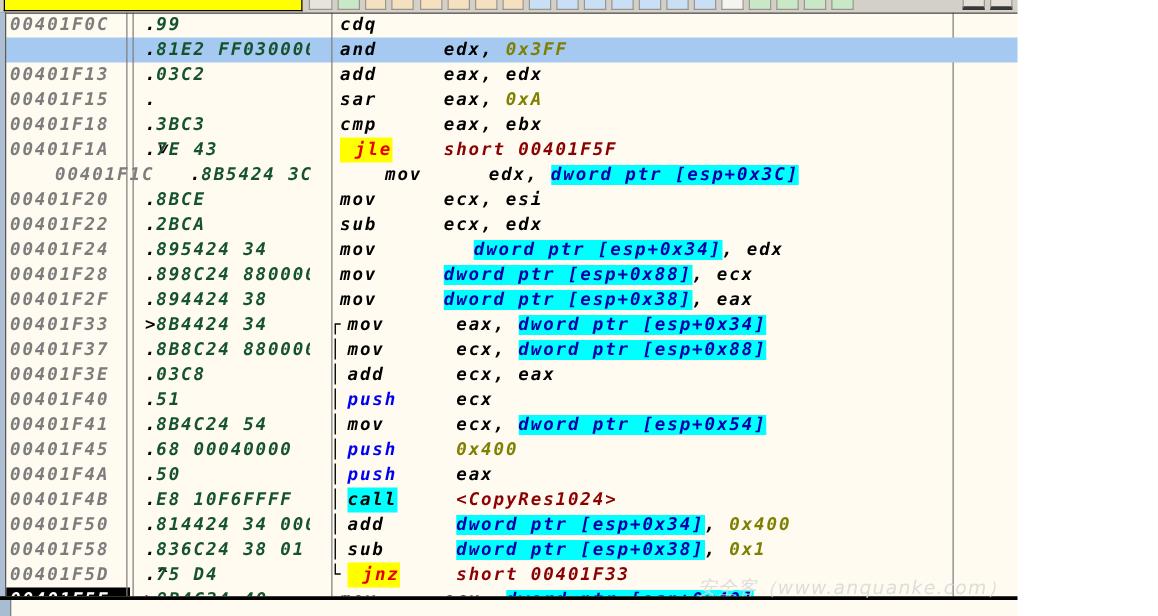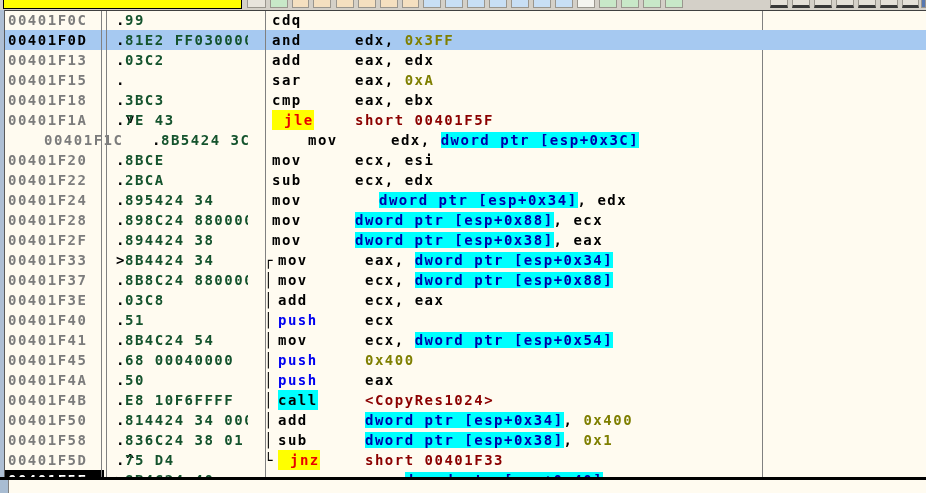--- a/index.html
+++ b/index.html
@@ -1,17 +1,17 @@
 <!DOCTYPE html>
 <html><head>
 <meta charset="utf-8">
 <style>
   html,body{margin:0;padding:0;}
-  #screen{position:relative;width:926px;height:493px;background:#FFFBF0;overflow:hidden;
-          font-family:"DejaVu Sans Mono", "Liberation Mono", monospace;}
+  #screen{position:relative;width:814px;height:493px;background:#FFFBF0;overflow:hidden;
+          font-family:"DejaVu Sans Mono", "Liberation Mono", monospace;font-style:italic;}
   
   #toolbar{position:absolute;left:0;top:0;width:926px;height:10px;background:#D4D0C8;z-index:6;}
   #addrbox{position:absolute;left:3px;top:0;width:239px;height:9px;background:#FFFF00;
            border:1px solid #000;border-top:none;box-sizing:border-box;}
   .tbtn{position:absolute;top:0;height:8px;border:1px solid #9A968E;border-top:none;box-sizing:border-box;}
   .tbtn.icon{border-bottom:3px solid #383838;}
   #toolbar-underline{position:absolute;left:0;top:10px;width:926px;height:1px;background:#404040;z-index:6;}
   
   #left-frame{position:absolute;left:0;top:10px;width:4px;height:468px;background:#AEBFD4;z-index:6;}
   #left-frame-line{position:absolute;left:4px;top:10px;width:1px;height:468px;background:#5A5A5A;z-index:6;}
@@ -83,21 +83,21 @@
       <div class="tbtn icon" style="left: 858px; width: 18px; background: rgb(228, 224, 216);"></div>
       <div class="tbtn icon" style="left: 880px; width: 18px; background: rgb(228, 224, 216);"></div>
       <div class="tbtn icon" style="left: 902px; width: 17px; background: rgb(228, 224, 216);"></div>
       <div class="tbtn" style="left: 921px; width: 5px; background: rgb(88, 120, 176);"></div>
     </div>
   <div id="toolbar-underline"></div>
 
   <div id="pane">
 
   <div class="row" style="top: 0px;"><span class="c-addr">00401F0C</span><span class="c-flag">.</span><span class="c-hex">99</span><span class="c-mnem m-plain" style="left: 267px;">cdq</span><span class="c-ops" style="left: 350px;"></span></div>
-      <div class="row selected" style="top: 20px;"><span class="c-addr">00401F0D</span><span class="c-flag">.</span><span class="c-hex">81E2 FF030000</span><span class="c-mnem m-plain" style="left: 267px;">and</span><span class="c-ops" style="left: 350px;"><span class="o-plain">edx, </span><span class="o-imm">0x3FF</span></span></div>
+      <div class="row selected" style="top: 20px;"><span class="c-flag">.</span><span class="c-hex">81E2 FF030000</span><span class="c-mnem m-plain" style="left: 267px;">and</span><span class="c-ops" style="left: 350px;"><span class="o-plain">edx, </span><span class="o-imm">0x3FF</span></span></div>
       <div class="row" style="top: 40px;"><span class="c-addr">00401F13</span><span class="c-flag">.</span><span class="c-hex">03C2</span><span class="c-mnem m-plain" style="left: 267px;">add</span><span class="c-ops" style="left: 350px;"><span class="o-plain">eax, edx</span></span></div>
       <div class="row" style="top: 60px;"><span class="c-addr">00401F15</span><span class="c-flag">.</span><span class="c-mnem m-plain" style="left: 267px;">sar</span><span class="c-ops" style="left: 350px;"><span class="o-plain">eax, </span><span class="o-imm">0xA</span></span></div>
       <div class="row" style="top: 80px;"><span class="c-addr">00401F18</span><span class="c-flag">.</span><span class="c-hex">3BC3</span><span class="c-mnem m-plain" style="left: 267px;">cmp</span><span class="c-ops" style="left: 350px;"><span class="o-plain">eax, ebx</span></span></div>
       <div class="row" style="top: 100px;"><span class="c-addr">00401F1A</span><span class="c-flag">.˅</span><span class="c-hex">7E 43</span><span class="c-mnem m-jump" style="left: 267px;">jle</span><span class="c-ops" style="left: 350px;"><span class="o-addr">short 00401F5F</span></span></div>
       <div class="row" style="top: 120px; margin-left: 36px;"><span class="c-addr">00401F1C</span><span class="c-flag">.</span><span class="c-hex">8B5424 3C</span><span class="c-mnem m-plain" style="left: 267px;">mov</span><span class="c-ops" style="left: 350px;"><span class="o-plain">edx, </span><span class="o-mem">dword ptr [esp+0x3C]</span></span></div>
       <div class="row" style="top: 140px;"><span class="c-addr">00401F20</span><span class="c-flag">.</span><span class="c-hex">8BCE</span><span class="c-mnem m-plain" style="left: 267px;">mov</span><span class="c-ops" style="left: 350px;"><span class="o-plain">ecx, esi</span></span></div>
       <div class="row" style="top: 160px;"><span class="c-addr">00401F22</span><span class="c-flag">.</span><span class="c-hex">2BCA</span><span class="c-mnem m-plain" style="left: 267px;">sub</span><span class="c-ops" style="left: 350px;"><span class="o-plain">ecx, edx</span></span></div>
       <div class="row" style="top: 180px;"><span class="c-addr">00401F24</span><span class="c-flag">.</span><span class="c-hex">895424 34</span><span class="c-mnem m-plain" style="left: 267px;">mov</span><span class="c-ops" style="left: 350px; padding-left: 24px;"><span class="o-mem">dword ptr [esp+0x34]</span><span class="o-plain">, edx</span></span></div>
       <div class="row" style="top: 200px;"><span class="c-addr">00401F28</span><span class="c-flag">.</span><span class="c-hex">898C24 88000000</span><span class="c-mnem m-plain" style="left: 267px;">mov</span><span class="c-ops" style="left: 350px;"><span class="o-mem">dword ptr [esp+0x88]</span><span class="o-plain">, ecx</span></span></div>
       <div class="row" style="top: 220px;"><span class="c-addr">00401F2F</span><span class="c-flag">.</span><span class="c-hex">894424 38</span><span class="c-mnem m-plain" style="left: 267px;">mov</span><span class="c-ops" style="left: 350px;"><span class="o-mem">dword ptr [esp+0x38]</span><span class="o-plain">, eax</span></span></div>
@@ -118,14 +118,15 @@
   <div id="sep1" class="vsep"></div>
   <div id="sep2" class="vsep"></div>
   <div id="sep3" class="vsep"></div>
   <div id="sep4" class="vsep"></div>
 
   <div id="left-frame"></div>
   <div id="left-frame-line"></div>
   <div id="bottom-line"></div>
   <div id="bottom-corner"></div>
 
+  <div id="watermark">安全客（www.anquanke.com）</div>
 
 </div>
 
 </body></html>

